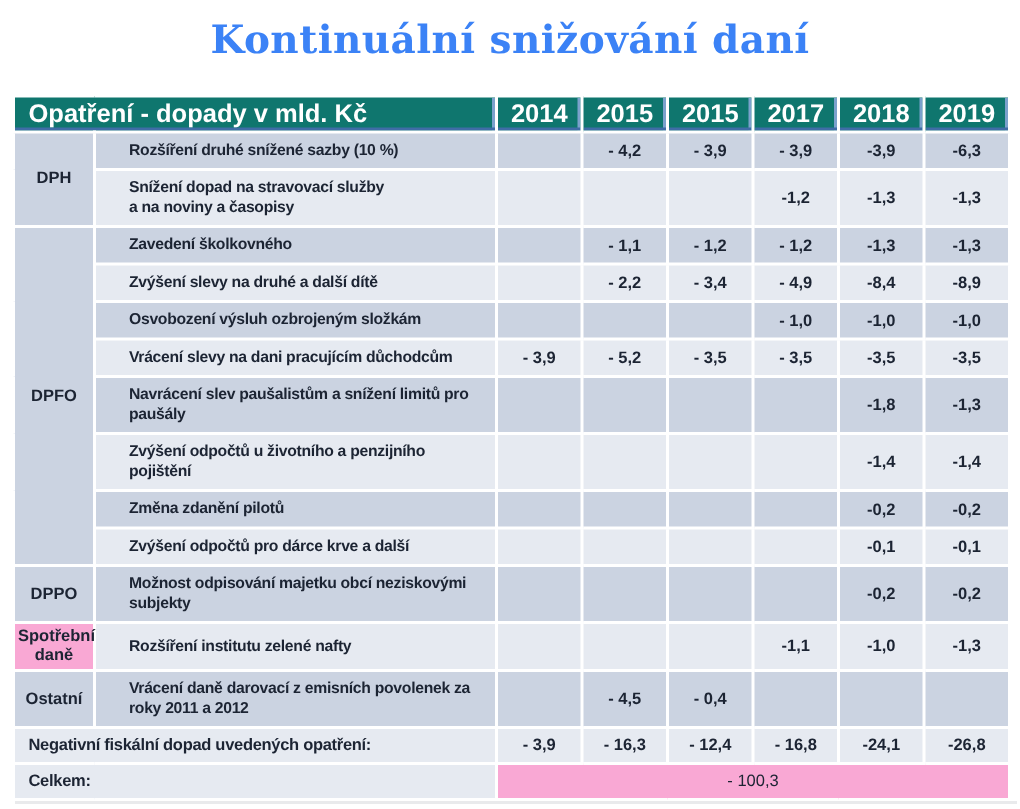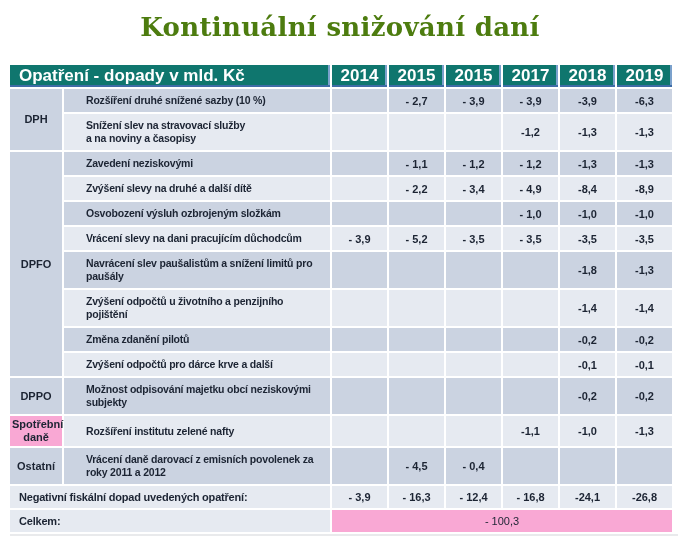--- a/index.html
+++ b/index.html
@@ -9,21 +9,21 @@
     font-family: "Liberation Sans", sans-serif;
     overflow: hidden;
     position: relative;
   }
   .title {
     margin: 12px 0 0 0;
     text-align: center;
     font-family: "DejaVu Serif", serif;
     font-weight: bold;
     font-size: 26px;
-    color: #4d7c0f;
+    color: #3b82f6;
     letter-spacing: 0.3px;
   }
   table.tax {
     border-collapse: collapse;
     table-layout: fixed;
     width: 664px;
     margin: 21px 0 0 8px;
   }
   col.c-group { width: 54px; }
   col.c-desc  { width: 268px; }
@@ -120,39 +120,39 @@
       <th>2017</th>
       <th>2018</th>
       <th>2019</th>
     </tr>
   </thead>
   <tbody>
     <tr class="dark">
       <th class="gcell gdark" rowspan="2">DPH</th>
       <td class="cell desc">Rozšíření druhé snížené sazby (10 %)</td>
       <td class="cell val"></td>
-      <td class="cell val">- 2,7</td>
+      <td class="cell val">- 4,2</td>
       <td class="cell val">- 3,9</td>
       <td class="cell val">- 3,9</td>
       <td class="cell val">-3,9</td>
       <td class="cell val">-6,3</td>
     </tr>
     <tr class="light">
-      <td class="cell desc">Snížení slev na stravovací služby
+      <td class="cell desc">Snížení dopad na stravovací služby
 a na noviny a časopisy</td>
       <td class="cell val"></td>
       <td class="cell val"></td>
       <td class="cell val"></td>
       <td class="cell val">-1,2</td>
       <td class="cell val">-1,3</td>
       <td class="cell val">-1,3</td>
     </tr>
     <tr class="dark">
       <th class="gcell gdark" rowspan="8">DPFO</th>
-      <td class="cell desc">Zavedení neziskovými</td>
+      <td class="cell desc">Zavedení školkovného</td>
       <td class="cell val"></td>
       <td class="cell val">- 1,1</td>
       <td class="cell val">- 1,2</td>
       <td class="cell val">- 1,2</td>
       <td class="cell val">-1,3</td>
       <td class="cell val">-1,3</td>
     </tr>
     <tr class="light">
       <td class="cell desc">Zvýšení slevy na druhé a další dítě</td>
       <td class="cell val"></td>

